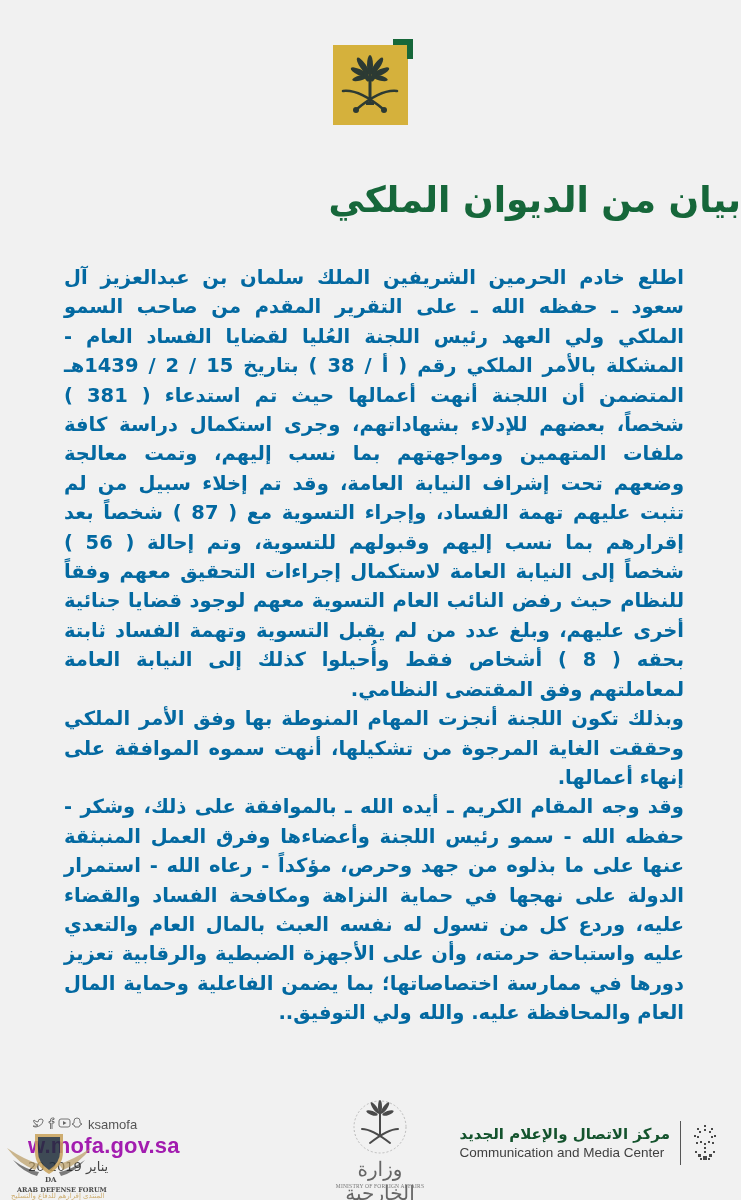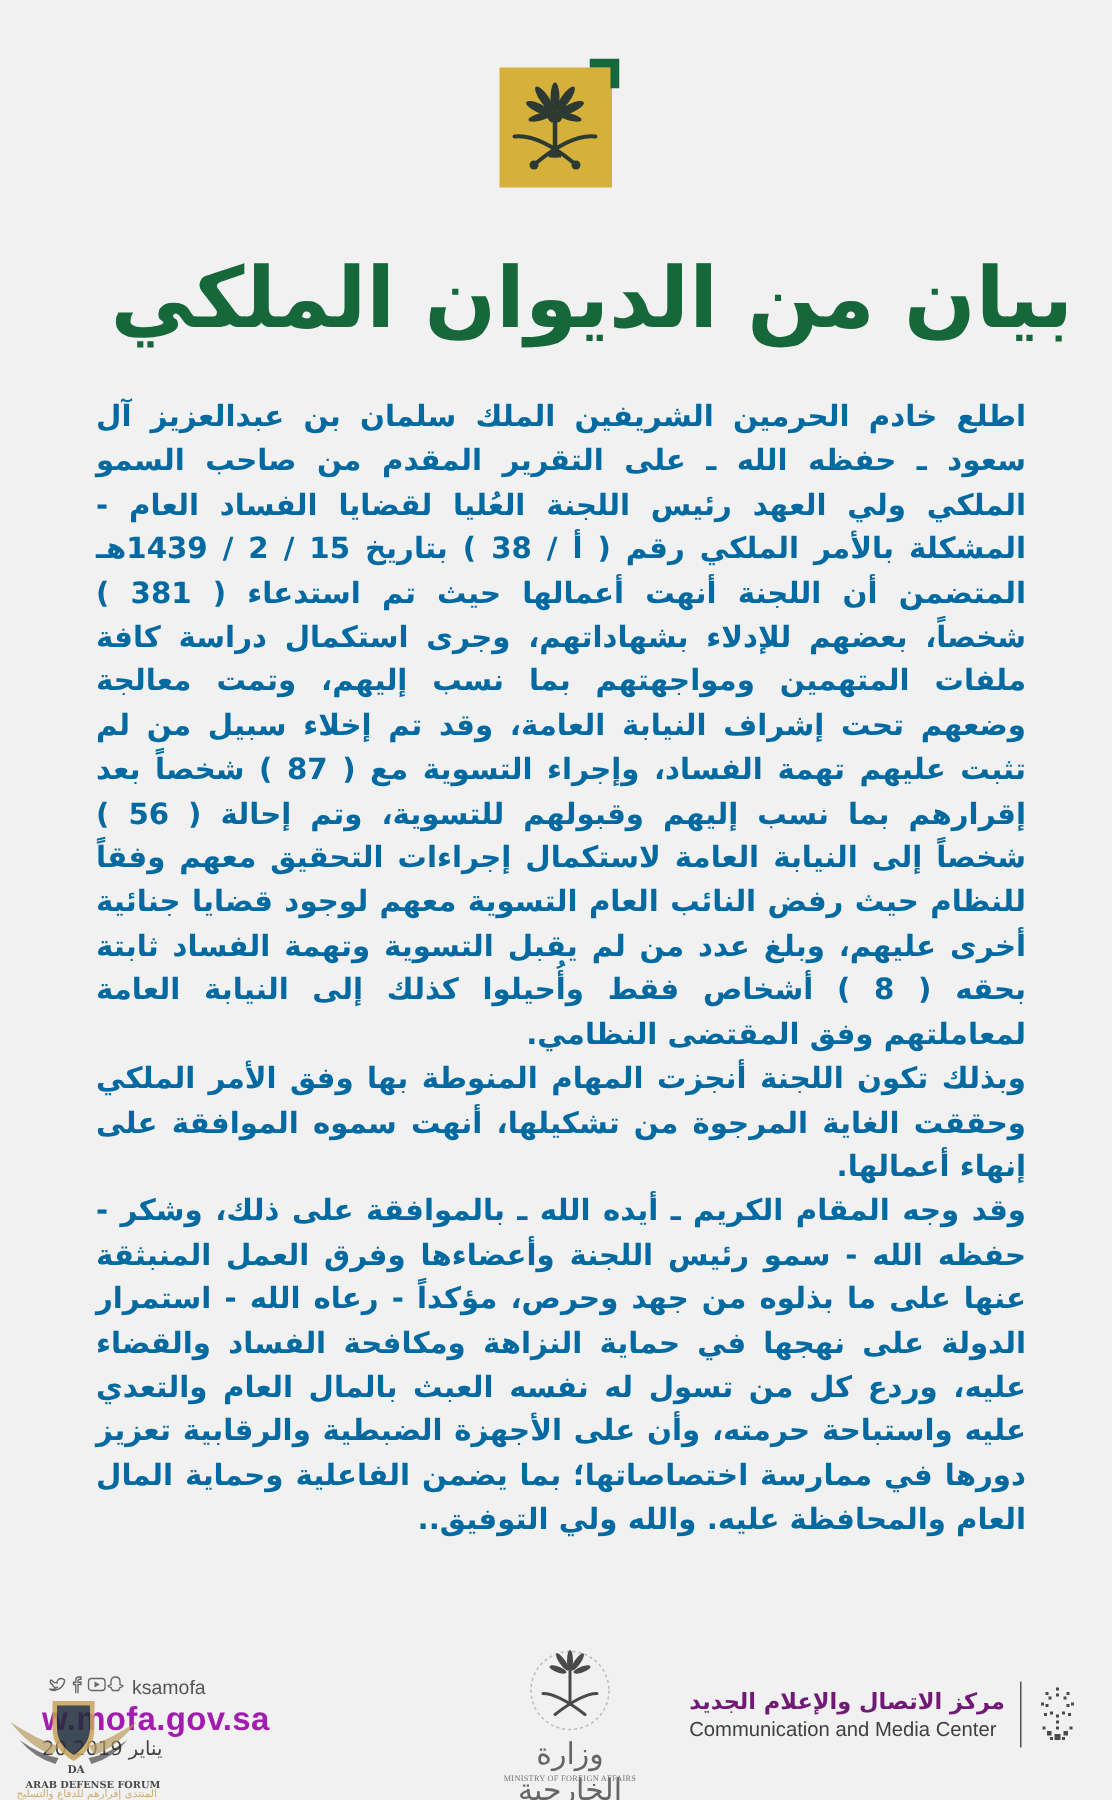--- a/index.html
+++ b/index.html
@@ -39,25 +39,24 @@
       left: 60px;
       top: -6px;
       width: 20px;
       height: 20px;
     }
     .title {
       position: absolute;
       left: 0;
       right: 0;
       top: 160px;
-      text-align: center;
-      direction: rtl;
-      font-family: "DejaVu Sans", sans-serif;
-      font-weight: bold;
-      font-size: 56px;
+      direction: rtl;
+      font-family: "DejaVu Sans", sans-serif;
+      font-weight: bold;
+      font-size: 36px;
       color: #16673a;
       line-height: 80px;
       letter-spacing: 0;
       padding-left: 48px;
     }
     .body-text {
       position: absolute;
       left: 64px;
       width: 620px;
       top: 263px;
@@ -198,21 +197,21 @@
       align-items: center;
     }
     .cmc-text {
       text-align: left;
       margin-right: 10px;
     }
     .cmc-ar {
       font-family: "DejaVu Sans", sans-serif;
       font-weight: bold;
       font-size: 15px;
-      color: #701a75;
+      color: #14532d;
       direction: rtl;
       text-align: left;
       line-height: 20px;
     }
     .cmc-en {
       font-family: "Liberation Sans", sans-serif;
       font-size: 13.5px;
       color: #3f3f3f;
       line-height: 18px;
     }

